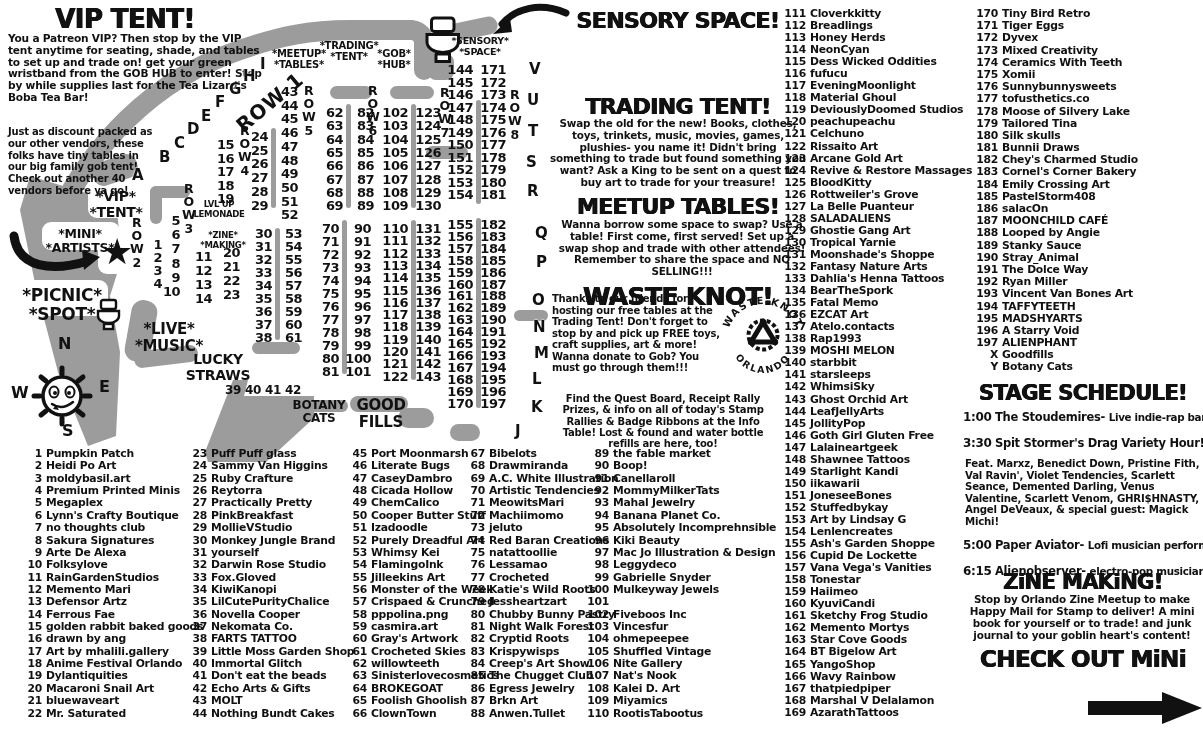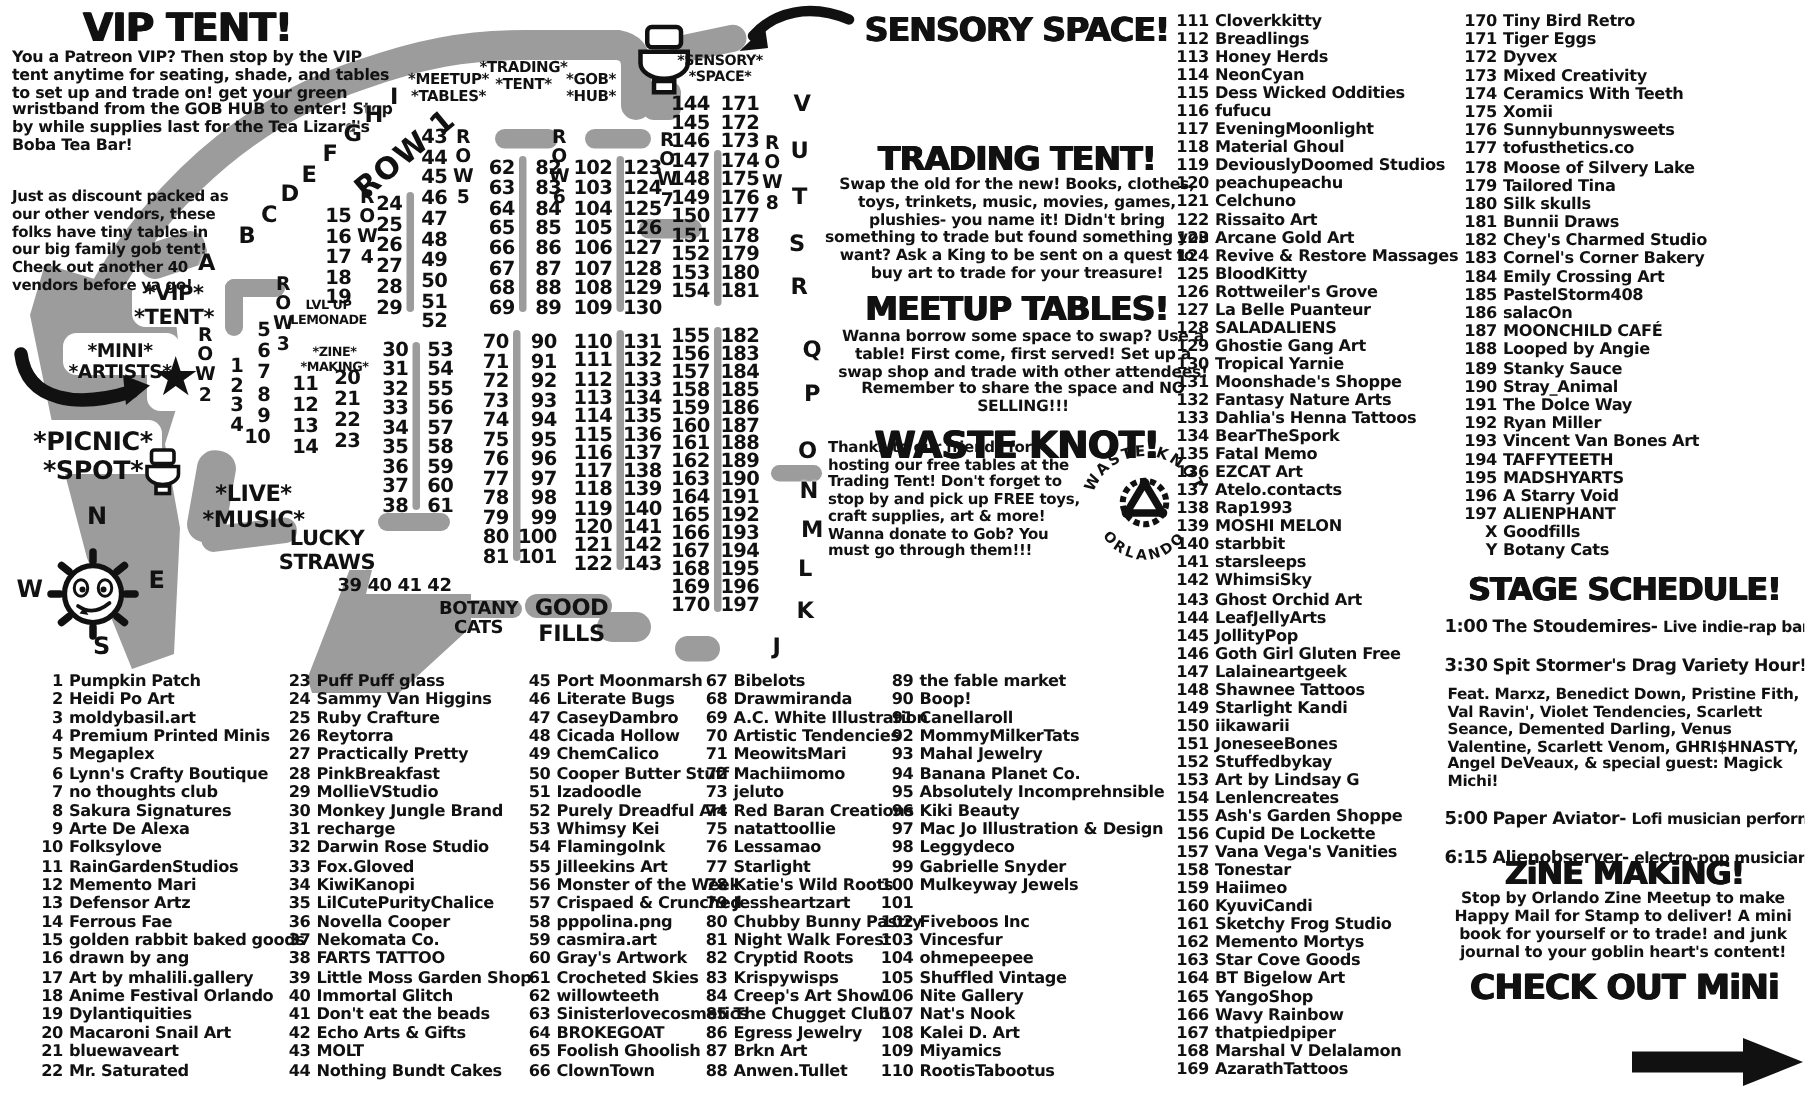--- a/index.html
+++ b/index.html
@@ -428,20 +428,21 @@
       <circle cx="59" cy="56" r="3.2" fill="#111"></circle>
       <circle cx="35" cy="56" r="3.2" fill="#111"></circle>
     <text font-family="DejaVu Sans, sans-serif" font-size="10" font-weight="900" letter-spacing="1.5" fill="#111">
       <textPath href="#wkTop" startOffset="50%" text-anchor="middle">WASTE KNOT</textPath>
     </text>
     <text font-family="DejaVu Sans, sans-serif" font-size="9.5" font-weight="900" letter-spacing="2" fill="#111">
       <textPath href="#wkBot" startOffset="50%" text-anchor="middle">ORLANDO</textPath>
     </text>
   </svg>
 
+  <div class="para center" style="left:552px;top:393px;width:222px;font-size:10px;line-height:11.3px;">Find the Quest Board, Receipt Rally Prizes, &amp; info on all of today's Stamp Rallies &amp; Badge Ribbons at the Info Table! Lost &amp; found and water bottle refills are here, too!</div>
 
   <div class="title" style="left:963px;top:381px;width:240px;font-size:21px;">STAGE SCHEDULE!</div>
   <div id="stage-events">
       <div class="sev"><span class="stime">1:00</span><span class="sact">The Stoudemires- </span><span class="sdesc">Live indie-rap band!</span></div>
       <div class="sev"><span class="stime">3:30</span><span class="sact">Spit Stormer's Drag Variety Hour! </span><span class="sdesc"></span></div>
       <div class="sdetail">Feat. Marxz, Benedict Down, Pristine Fith, Val Ravin', Violet Tendencies, Scarlett Seance, Demented Darling, Venus Valentine, Scarlett Venom, GHRI$HNASTY, Angel DeVeaux, &amp; special guest: Magick Michi!</div>
       <div class="sev"><span class="stime">5:00</span><span class="sact">Paper Aviator- </span><span class="sdesc">Lofi musician performance</span></div>
       <div class="sev"><span class="stime">6:15</span><span class="sact">Alienobserver- </span><span class="sdesc">electro-pop musician!</span></div>
     </div>
 
@@ -572,21 +573,21 @@
       <div class="vrow" style="height: 12.36px;">
         <span class="vnum" style="width: 22px;">29</span>
         <span class="vname">MollieVStudio</span>
       </div>
       <div class="vrow" style="height: 12.36px;">
         <span class="vnum" style="width: 22px;">30</span>
         <span class="vname">Monkey Jungle Brand</span>
       </div>
       <div class="vrow" style="height: 12.36px;">
         <span class="vnum" style="width: 22px;">31</span>
-        <span class="vname">recharge</span>
+        <span class="vname">yourself</span>
       </div>
       <div class="vrow" style="height: 12.36px;">
         <span class="vnum" style="width: 22px;">32</span>
         <span class="vname">Darwin Rose Studio</span>
       </div>
       <div class="vrow" style="height: 12.36px;">
         <span class="vnum" style="width: 22px;">33</span>
         <span class="vname">Fox.Gloved</span>
       </div>
       <div class="vrow" style="height: 12.36px;">
@@ -760,21 +761,21 @@
       <div class="vrow" style="height: 12.36px;">
         <span class="vnum" style="width: 22px;">75</span>
         <span class="vname">natattoollie</span>
       </div>
       <div class="vrow" style="height: 12.36px;">
         <span class="vnum" style="width: 22px;">76</span>
         <span class="vname">Lessamao</span>
       </div>
       <div class="vrow" style="height: 12.36px;">
         <span class="vnum" style="width: 22px;">77</span>
-        <span class="vname">Starlight</span>
+        <span class="vname">Crocheted</span>
       </div>
       <div class="vrow" style="height: 12.36px;">
         <span class="vnum" style="width: 22px;">78</span>
         <span class="vname">Katie's Wild Roots</span>
       </div>
       <div class="vrow" style="height: 12.36px;">
         <span class="vnum" style="width: 22px;">79</span>
         <span class="vname">Jessheartzart</span>
       </div>
       <div class="vrow" style="height: 12.36px;">

